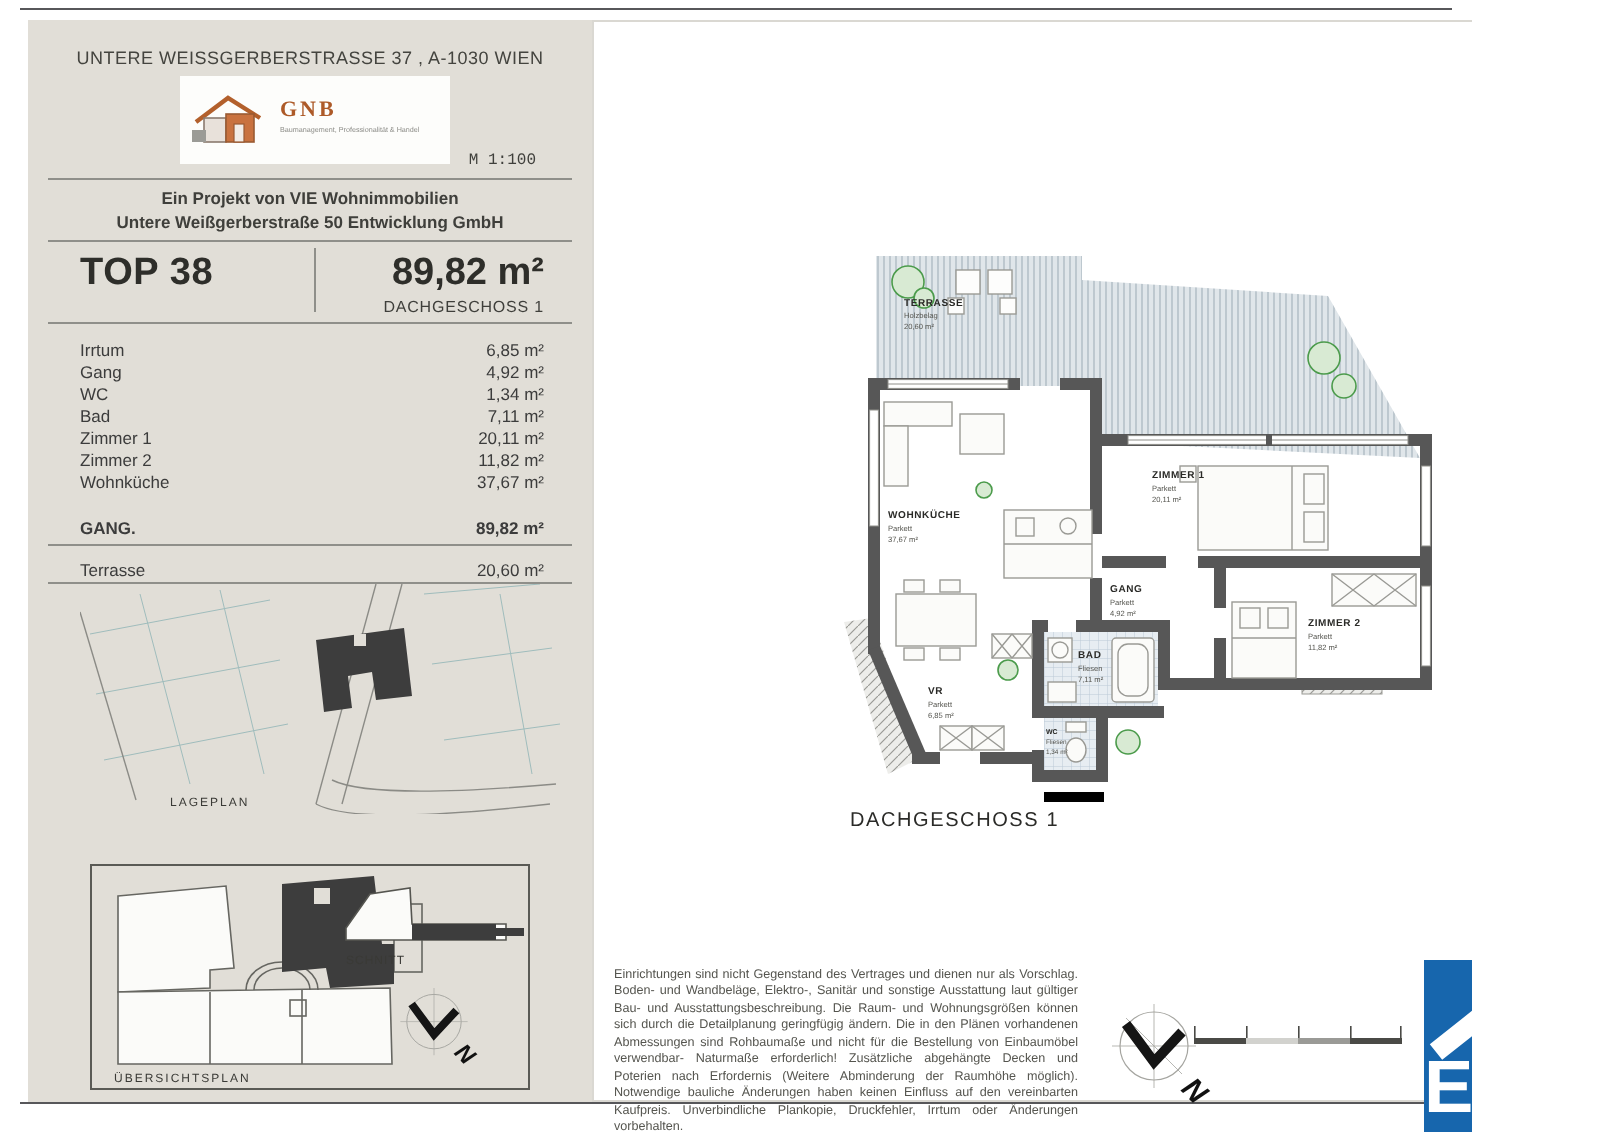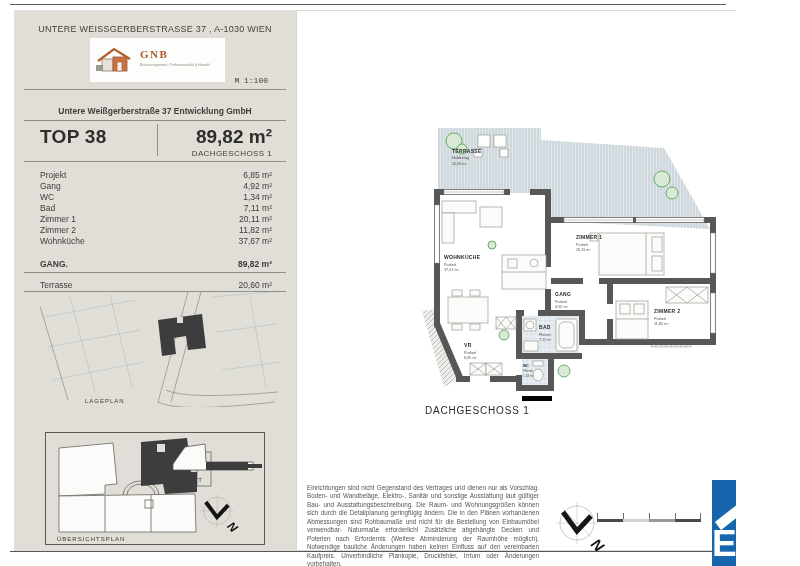--- a/index.html
+++ b/index.html
@@ -63,32 +63,33 @@
         <rect x="27" y="24" width="5" height="9" fill="#f2ece6" stroke="#9a5a32" stroke-width="0.6"></rect>
         <rect x="6" y="27" width="7" height="6" fill="#9b9b96"></rect>
         <text x="50" y="20" class="gnbname">GNB</text>
         <text x="50" y="28" class="gnbtag">Baumanagement, Professionalität &amp; Handel</text>
       </svg>
     </div>
 
     <div class="abs" id="scale">M 1:100</div>
 
     <div class="rule" style="left:10px;right:10px;top:79px;"></div>
-    <div class="abs center" id="proj2">Untere Weißgerberstraße 37 Entwicklung GmbH</div>
+    <div class="abs center" id="proj1">Ein Projekt von VIE Wohnimmobilien</div>
+    <div class="abs center" id="proj2">Untere Weißgerberstraße 50 Entwicklung GmbH</div>
     <div class="rule" style="left:10px;right:10px;top:110px;"></div>
 
     <div class="abs" id="toplabel">TOP 38</div>
     <div id="topdivider"></div>
     <div class="abs" id="toparea">89,82 m²</div>
     <div class="abs" id="topfloor">DACHGESCHOSS 1</div>
 
     <div class="rule" style="left:10px;right:10px;top:151px;"></div>
 
     <div class="row" style="top:160px;">
-      <span>Projekt</span>
+      <span>Irrtum</span>
       <span>6,85 m²</span>
     </div>
     <div class="row" style="top:171px;">
       <span>Gang</span>
       <span>4,92 m²</span>
     </div>
     <div class="row" style="top:182px;">
       <span>WC</span>
       <span>1,34 m²</span>
     </div>

